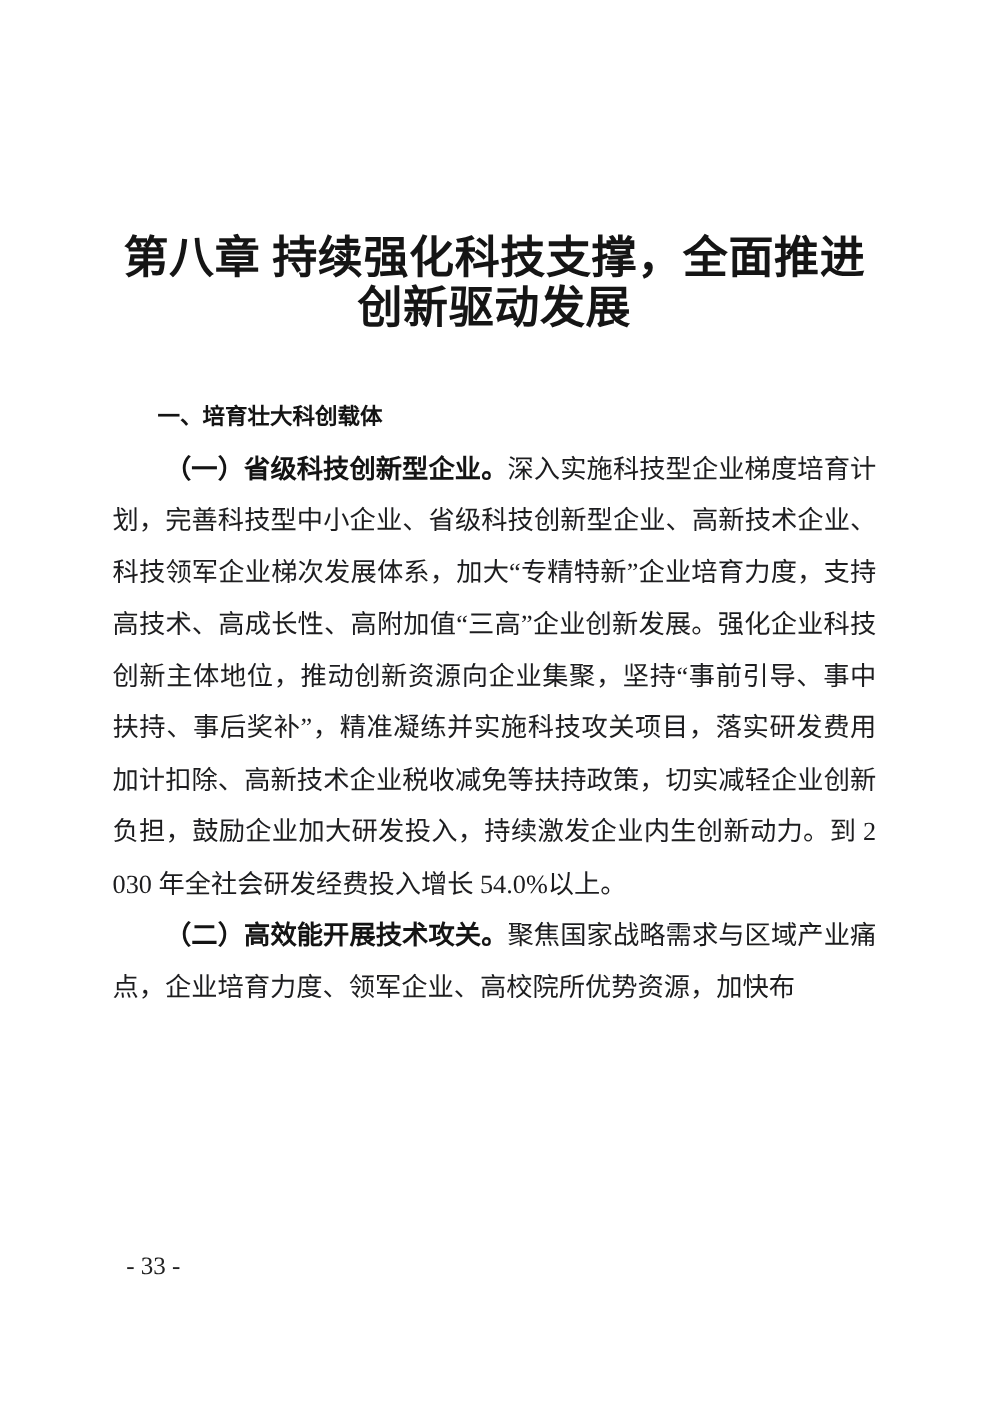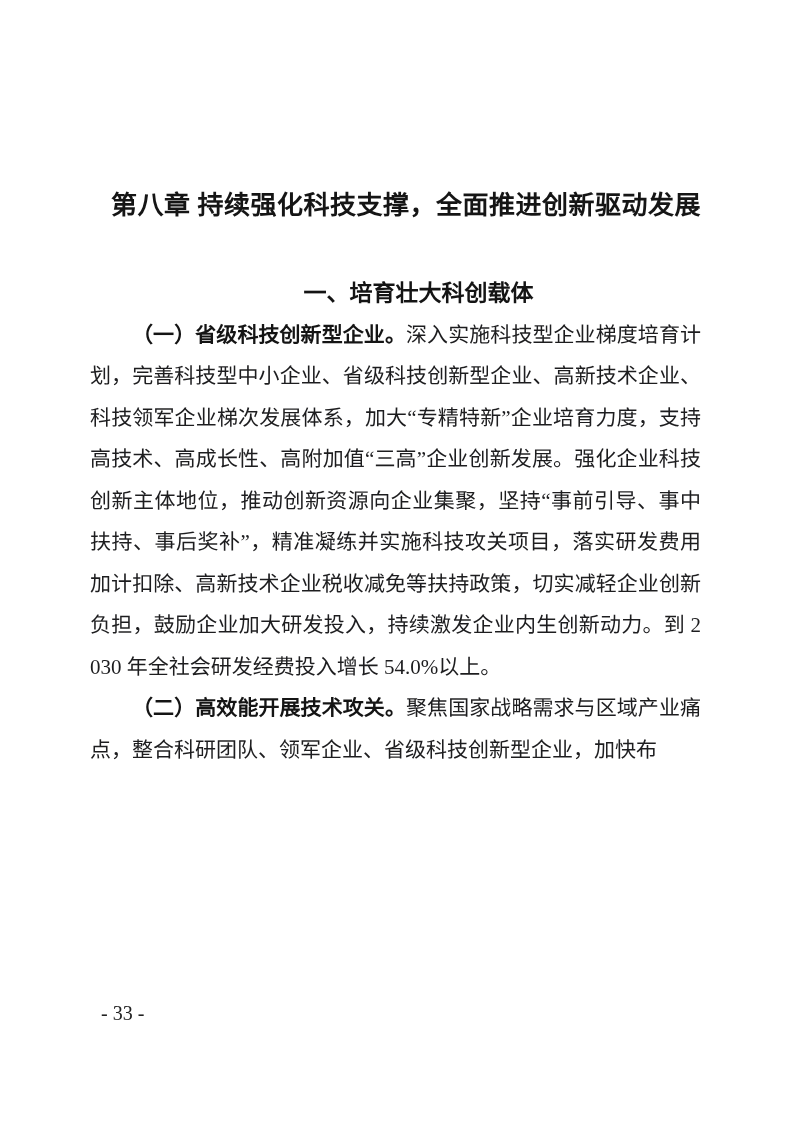--- a/index.html
+++ b/index.html
@@ -17,46 +17,45 @@
     color: #1d1d1f;
   }
   .content {
     position: absolute;
     left: 90px;
     top: 186px;
     width: 611px;
   }
   .chapter-title {
     margin: 0 0 47px 0;
-    font-size: 26px;
+    font-size: 36px;
     font-weight: bold;
     line-height: 40px;
-    text-align: right;
+    text-align: center;
     letter-spacing: 0.5px;
     color: #151515;
     font-family: "Liberation Serif", "DejaVu Serif", serif;
   }
   .para {
     margin: 0;
     font-size: 21px;
     line-height: 41.5px;
     text-align: justify;
     text-indent: 2em;
     color: #1d1d1f;
     word-break: break-all;
   }
   .section-heading {
     margin: 0;
-    font-size: 23px;
+    font-size: 18px;
     font-weight: bold;
     line-height: 41.5px;
     text-indent: 2em;
     color: #141414;
     font-family: "Liberation Sans", "DejaVu Sans", sans-serif;
-    text-align: center;
   }
   .lead-bold {
     font-weight: bold;
     color: #141414;
   }
   .page-footer {
     position: absolute;
     left: 101px;
     top: 999px;
     font-size: 20px;
@@ -71,18 +70,18 @@
 <div class="page">
   <div class="content">
 
     <h1 class="chapter-title">第八章 持续强化科技支撑，全面推进创新驱动发展</h1>
 
 
     <h2 class="section-heading">一、培育壮大科创载体</h2>
 
     <p class="para"><span class="lead-bold">（一）省级科技创新型企业。</span><span>深入实施科技型企业梯度培育计划，完善科技型中小企业、省级科技创新型企业、高新技术企业、科技领军企业梯次发展体系，加大“专精特新”企业培育力度，支持高技术、高成长性、高附加值“三高”企业创新发展。强化企业科技创新主体地位，推动创新资源向企业集聚，坚持“事前引导、事中扶持、事后奖补”，精准凝练并实施科技攻关项目，落实研发费用加计扣除、高新技术企业税收减免等扶持政策，切实减轻企业创新负担，鼓励企业加大研发投入，持续激发企业内生创新动力。到 2030 年全社会研发经费投入增长 54.0%以上。</span></p>
 
-    <p class="para"><span class="lead-bold">（二）高效能开展技术攻关。</span><span>聚焦国家战略需求与区域产业痛点，整合科研团队、领军企业、省级科技创新型企业，加快布</span></p>
+    <p class="para"><span class="lead-bold">（二）高效能开展技术攻关。</span><span>聚焦国家战略需求与区域产业痛点，企业培育力度、领军企业、高校院所优势资源，加快布</span></p>
 
   </div>
 
   <div class="page-footer">- 33 -</div>
 </div>
 
 </body></html>

